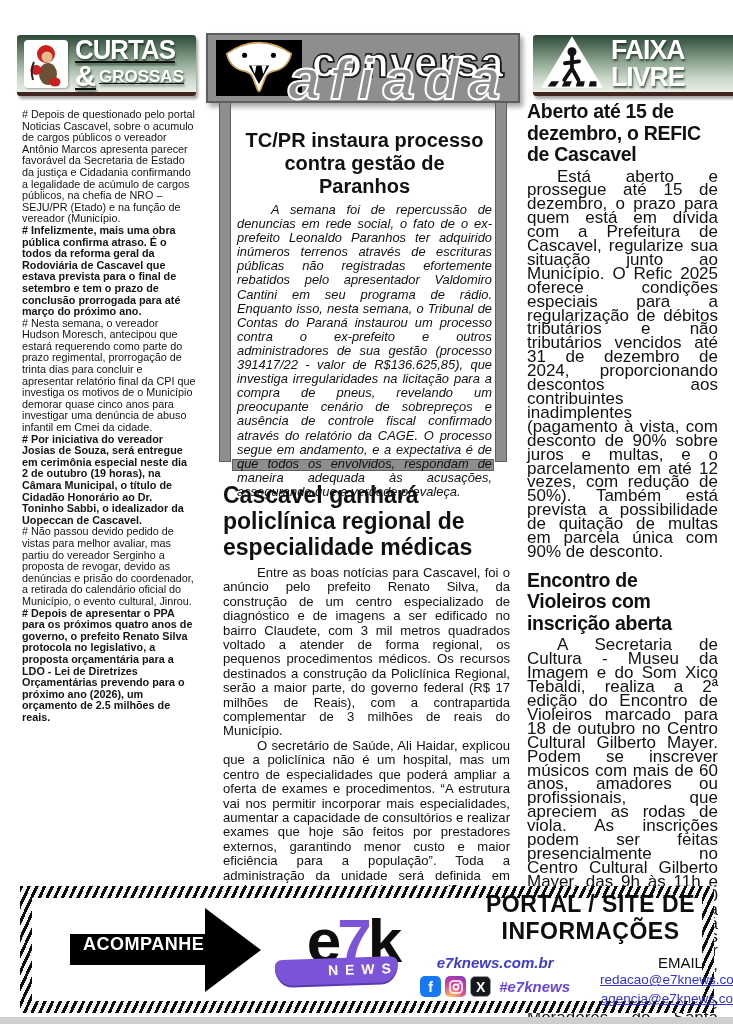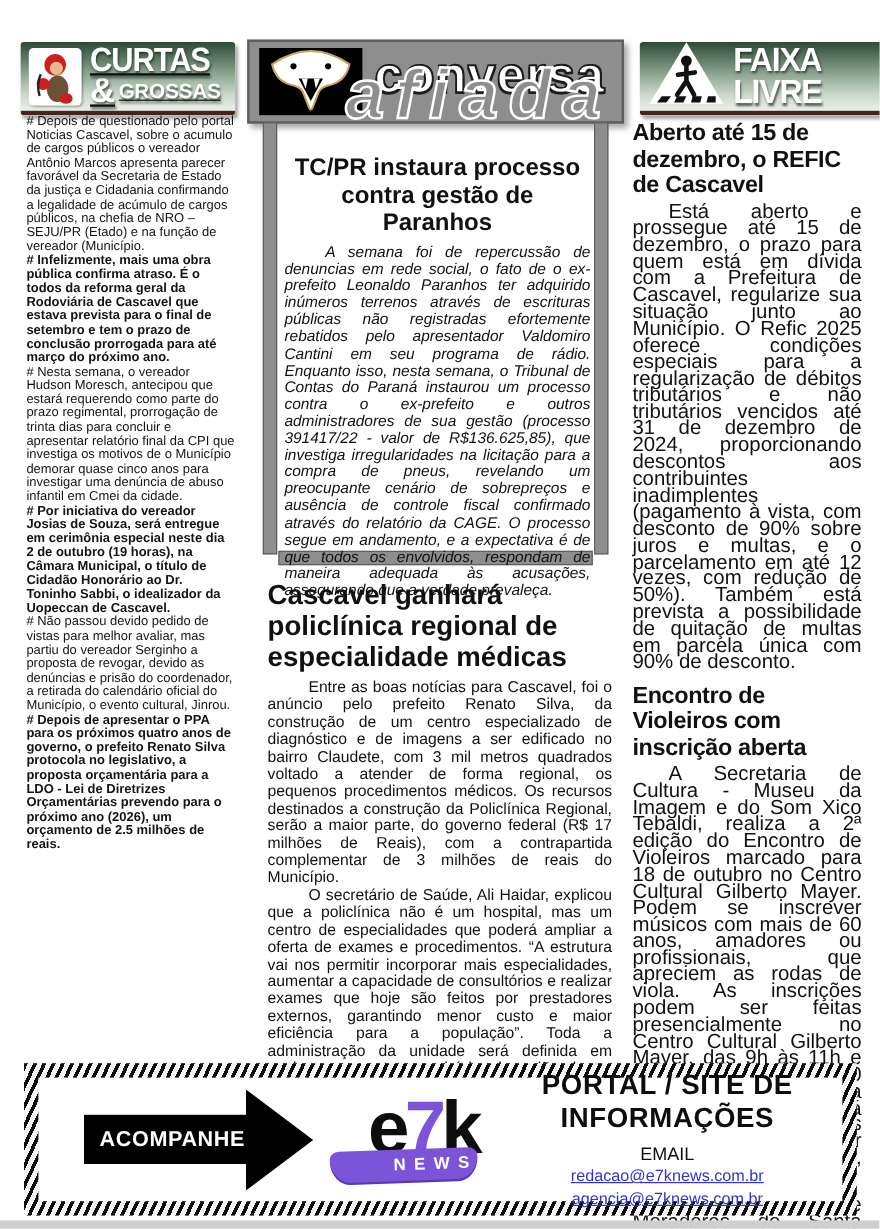--- a/index.html
+++ b/index.html
@@ -42,21 +42,21 @@
   .afiada{
     position:absolute;left:80px;top:10px;font-size:58px;font-style:italic;font-weight:bold;
     color:#8e8e8e;-webkit-text-stroke:2px #ffffff;letter-spacing:9px;
   }
   .sign-post{position:absolute;width:12px;background:#8e8e8e;border:1px solid #5e5e5e;box-sizing:border-box;}
   .post-a{left:219px;top:102px;height:360px;}
   .post-b{left:495px;top:102px;height:360px;}
   .post-bar{left:232px;top:459px;width:262px;height:12px;position:absolute;
     background:#8e8e8e;border:1px solid #5e5e5e;box-sizing:border-box;}
   
-  .col1{position:absolute;left:22px;top:96px;width:174px;}
+  .col1{position:absolute;left:22px;top:109px;width:174px;}
   .col1 p{margin:0;font-size:10.8px;line-height:11.6px;color:#141414;}
   .col1 p.b{font-weight:bold;}
   .mid-art1{position:absolute;left:237px;top:112px;width:255px;}
   .mid-art1 h1{margin:17px 0 5px;font-size:20px;line-height:23px;text-align:center;}
   .mid-art1 p{margin:0;font-size:12.9px;line-height:14.1px;text-align:justify;text-indent:34px;font-style:italic;}
   .mid-art2{position:absolute;left:223px;top:482px;width:287px;}
   .mid-art2 h1{margin:0 0 6px;font-size:23px;line-height:26px;text-align:left;}
   .mid-art2 p{margin:0;font-size:13.1px;line-height:14.4px;text-align:justify;text-indent:34px;}
   .col3{position:absolute;left:527px;top:101px;width:191px;}
   .col3 h2{margin:0 0 4px;font-size:19.5px;line-height:21.5px;letter-spacing:-.3px;}
@@ -64,21 +64,21 @@
   .col3 .art{margin-bottom:9px;}
   
   .banner{
     position:absolute;left:20px;top:886px;width:694px;height:127px;box-sizing:border-box;
     background:repeating-linear-gradient(115deg,#0d0d0d 0 3px,#f4f4f4 3px 7px);
     padding:12px;
   }
   .banner-inner{background:#fff;width:100%;height:100%;display:flex;align-items:center;box-sizing:border-box;}
   .follow-arrow{display:flex;align-items:center;margin-left:38px;flex-shrink:0;}
   .arrow-tail{background:#000;color:#fff;font-weight:bold;font-size:18px;
-    padding:10px 1px 10px 13px;letter-spacing:.5px;}
+    padding:0 1px 10px 13px;letter-spacing:.5px;}
   .arrow-head{width:0;height:0;border-top:42px solid transparent;
     border-bottom:42px solid transparent;border-left:56px solid #000;}
   .logo{position:relative;text-align:right;margin:0 22px 0 14px;flex-shrink:0;}
   .logo-text{font-size:62px;font-weight:bold;letter-spacing:-4px;line-height:.85;color:#0d0d0d;}
   .logo-text .seven{color:#7b54d8;}
   .news-ribbon{
     position:relative;margin:-10px auto 0;background:#7b54d8;color:#fff;font-weight:bold;
     font-size:14px;letter-spacing:7px;padding:4px 0 6px 7px;width:116px;
     border-radius:12px 12px 26px 26px / 10px 10px 30px 30px;transform:rotate(-2deg);
     box-shadow:0 2px 0 #5a3ab0;
@@ -200,20 +200,39 @@
     <div class="logo">
       <div class="logo-text">
         <span>e</span><span class="seven">7</span><span>k</span>
       </div>
       <div class="news-ribbon">NEWS</div>
     </div>
     <div class="right-block">
       <div class="portal-title">PORTAL / SITE DE INFORMAÇÕES</div>
       <div class="banner-row">
         <div>
+          <div class="site-url">e7knews.com.br</div>
+          <div class="social-row">
+            <div class="icon-sq fb">
+                <span>f</span>
+              </div>
+            <div class="icon-sq ig">
+              <svg width="14" height="14" viewBox="0 0 14 14">
+                <rect x="1" y="1" width="12" height="12" rx="3.5" fill="none" stroke="#fff" stroke-width="1.6"></rect>
+                <circle cx="7" cy="7" r="2.6" fill="none" stroke="#fff" stroke-width="1.6"></circle>
+                <circle cx="10.6" cy="3.4" r="1" fill="#fff"></circle>
+              </svg>
+            </div>
+            <div class="icon-sq xx">
+                <span>X</span>
+              </div>
+            <span class="hashtag">#e7knews</span>
+          </div>
+        </div>
+        <div>
           <div class="email-label">EMAIL</div>
           <a class="email-link" href="#">redacao@e7knews.com.br</a>
           <a class="email-link" href="#">agencia@e7knews.com.br</a>
         </div>
       </div>
     </div>
   </div>
 </div>
 
 <div class="bottom-strip"></div>

